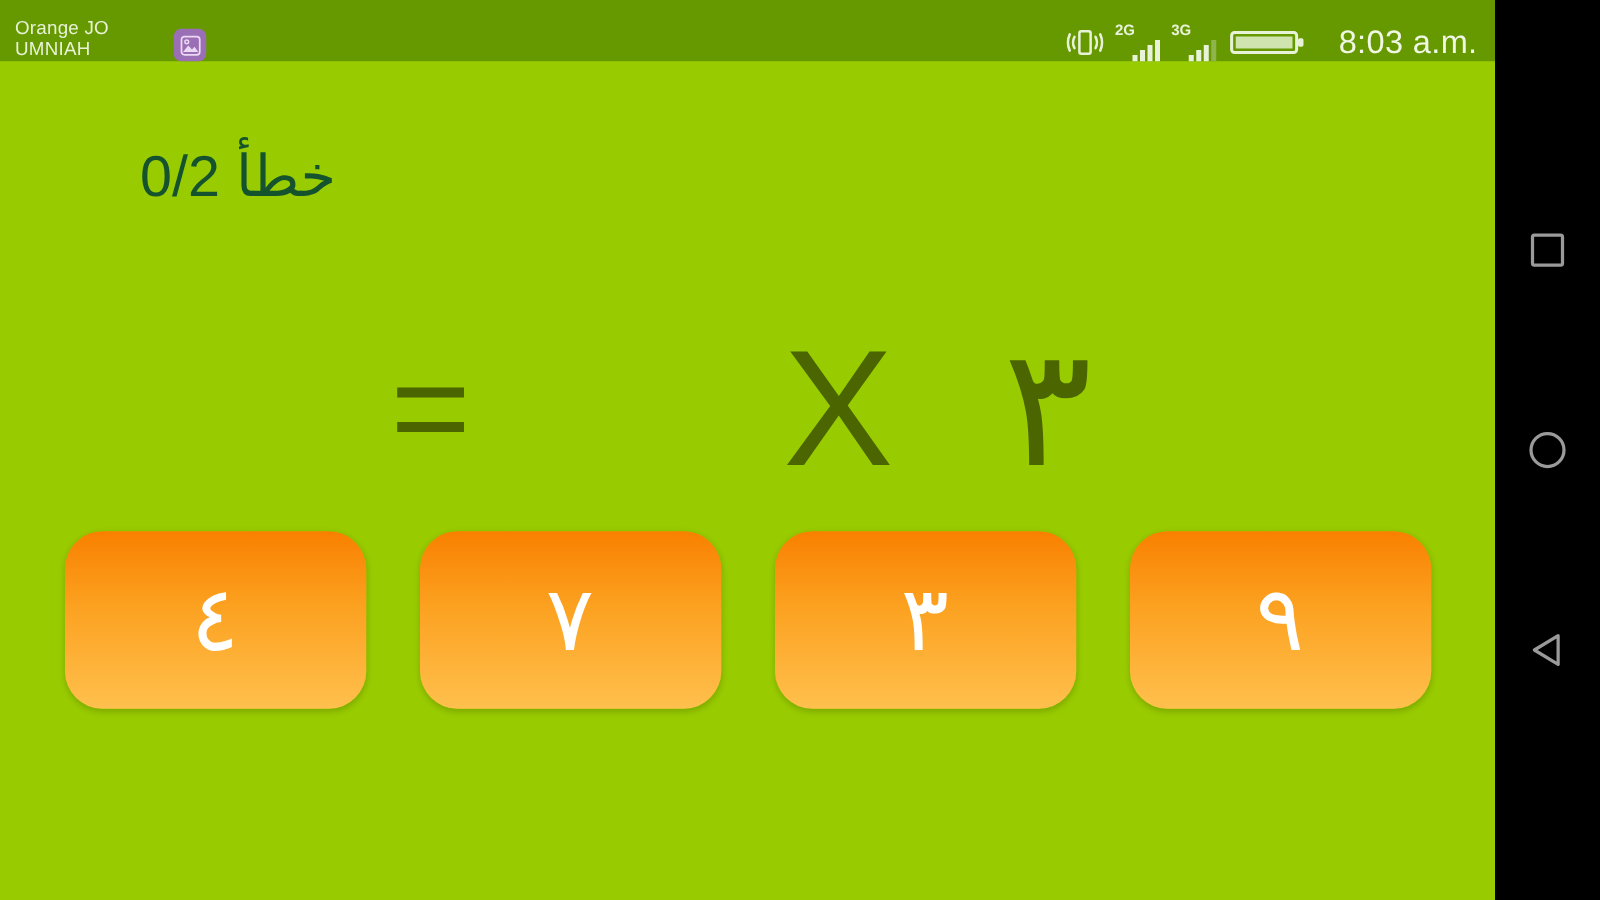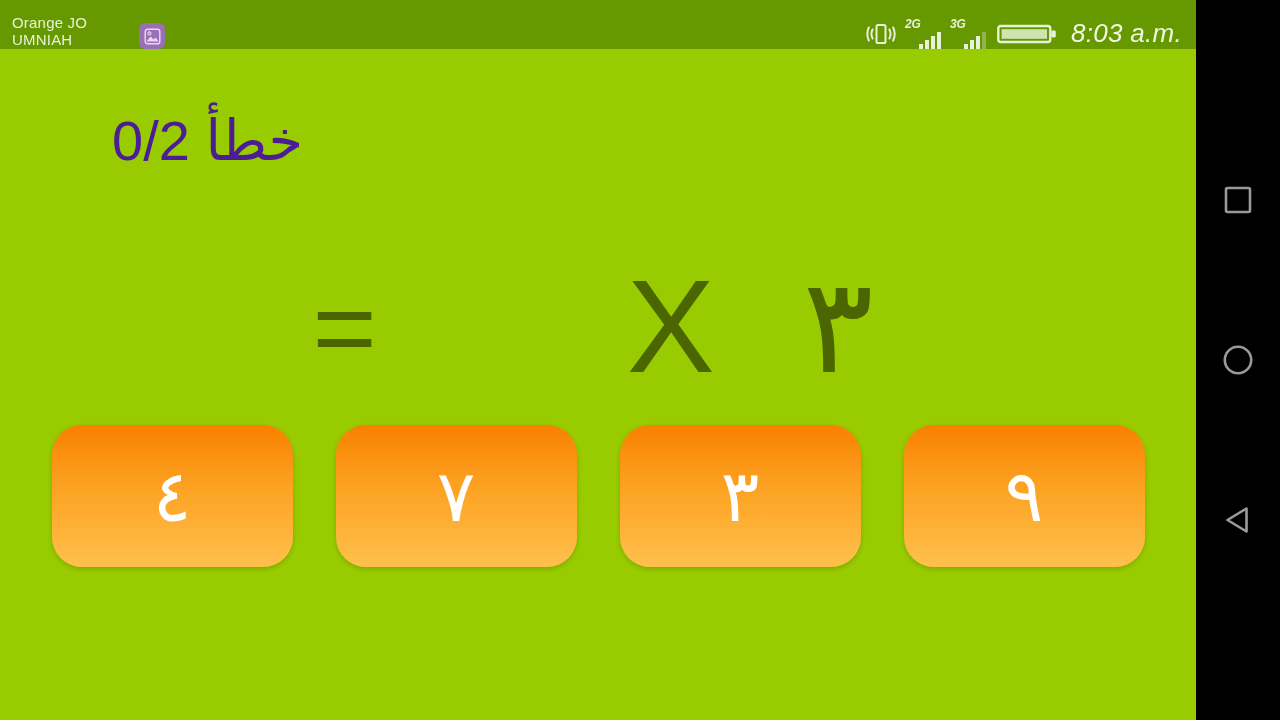--- a/index.html
+++ b/index.html
@@ -69,21 +69,20 @@
     flex: none;
   }
 
   .status-spacer { flex: 1 1 auto; }
 
   .status-right {
     display: flex;
     align-items: center;
     gap: 9px;
     padding-right: 14px;
-    font-style: italic;
   }
 
   .vibrate-icon { display: block; }
 
   .signal-group {
     position: relative;
     display: flex;
     align-items: flex-end;
     height: 30px;
   }
@@ -111,39 +110,39 @@
   .bar.b4 { height: 17px; }
   .bar.dim { background: #8fb34d; }
 
   .battery-icon { display: block; margin-left: 2px; }
 
   .clock-text {
     color: #f0f7e4;
     font-size: 26px;
     letter-spacing: 0.3px;
     white-space: nowrap;
-    margin-left: 3px;
+    margin-left: 16px;
   }
 
   
   #header-row {
     position: absolute;
     left: 0;
     top: 49px;
     width: 1196px;
     height: 140px;
     direction: rtl;
   }
 
   .score-label {
     position: absolute;
     top: 92px;
     transform: translateY(-50%);
-    color: #4c1d95;
-    font-size: 56px;
+    color: #14532d;
+    font-size: 46px;
     white-space: nowrap;
     line-height: 1;
   }
   #total-score { right: 62px; }
   #error-score { left: 112px; }
 
   #timer-box {
     position: absolute;
     left: 50%;
     transform: translateX(-50%);

